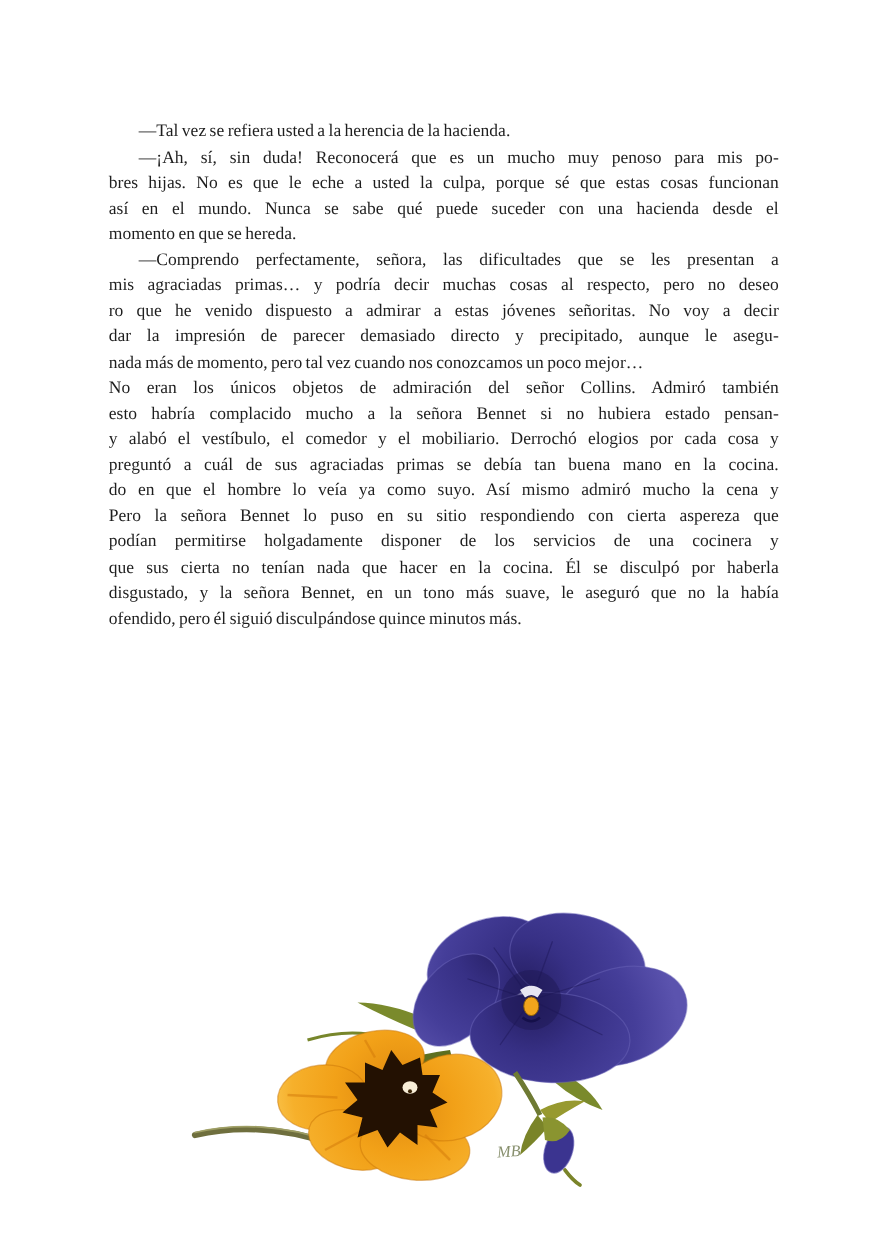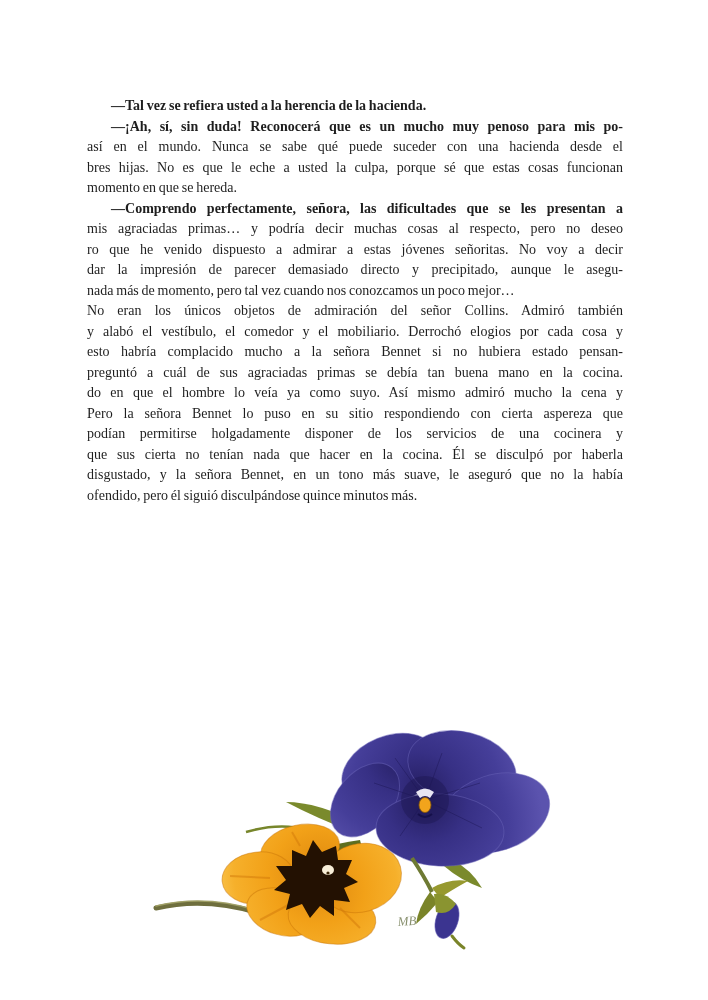--- a/index.html
+++ b/index.html
@@ -12,47 +12,47 @@
   .textblock{
     position:absolute;left:87px;top:96px;width:536px;
     font-size:14px;line-height:20.5px;color:#1e1e1e;
     letter-spacing:0.02px;
   }
   .ln{
     text-align:justify;text-align-last:justify;
     word-spacing:-0.8px;white-space:normal;
   }
   .ln.last{text-align:left;text-align-last:left;}
-  .ln.indent{text-indent:24px;font-weight:bold;}
+  .ln.indent{text-indent:24px;}
   .illus{
     position:absolute;left:150px;top:728px;width:410px;height:235px;
   }
   .sig{
     font-family:"Liberation Serif",serif;font-style:italic;
   }
 </style>
 </head>
 <body>
 
 <div class="page">
 
   <div class="textblock">
     <div class="ln indent last">—Tal vez se refiera usted a la herencia de la hacienda.</div>
     <div class="ln indent">—¡Ah, sí, sin duda! Reconocerá que es un mucho muy penoso para mis po-</div>
+    <div class="ln">bres hijas. No es que le eche a usted la culpa, porque sé que estas cosas funcionan</div>
     <div class="ln">así en el mundo. Nunca se sabe qué puede suceder con una hacienda desde el</div>
-    <div class="ln">bres hijas. No es que le eche a usted la culpa, porque sé que estas cosas funcionan</div>
     <div class="ln last">momento en que se hereda.</div>
     <div class="ln indent">—Comprendo perfectamente, señora, las dificultades que se les presentan a</div>
     <div class="ln">mis agraciadas primas… y podría decir muchas cosas al respecto, pero no deseo</div>
     <div class="ln">ro que he venido dispuesto a admirar a estas jóvenes señoritas. No voy a decir</div>
     <div class="ln">dar la impresión de parecer demasiado directo y precipitado, aunque le asegu-</div>
     <div class="ln last">nada más de momento, pero tal vez cuando nos conozcamos un poco mejor…</div>
     <div class="ln">No eran los únicos objetos de admiración del señor Collins. Admiró también</div>
+    <div class="ln">esto habría complacido mucho a la señora Bennet si no hubiera estado pensan-</div>
     <div class="ln">y alabó el vestíbulo, el comedor y el mobiliario. Derrochó elogios por cada cosa y</div>
-    <div class="ln">esto habría complacido mucho a la señora Bennet si no hubiera estado pensan-</div>
     <div class="ln">preguntó a cuál de sus agraciadas primas se debía tan buena mano en la cocina.</div>
     <div class="ln">do en que el hombre lo veía ya como suyo. Así mismo admiró mucho la cena y</div>
     <div class="ln">Pero la señora Bennet lo puso en su sitio respondiendo con cierta aspereza que</div>
     <div class="ln">podían permitirse holgadamente disponer de los servicios de una cocinera y</div>
     <div class="ln">que sus cierta no tenían nada que hacer en la cocina. Él se disculpó por haberla</div>
     <div class="ln">disgustado, y la señora Bennet, en un tono más suave, le aseguró que no la había</div>
     <div class="ln last">ofendido, pero él siguió disculpándose quince minutos más.</div>
   </div>
 
   <svg class="illus" viewBox="0 0 410 235" aria-hidden="true">

